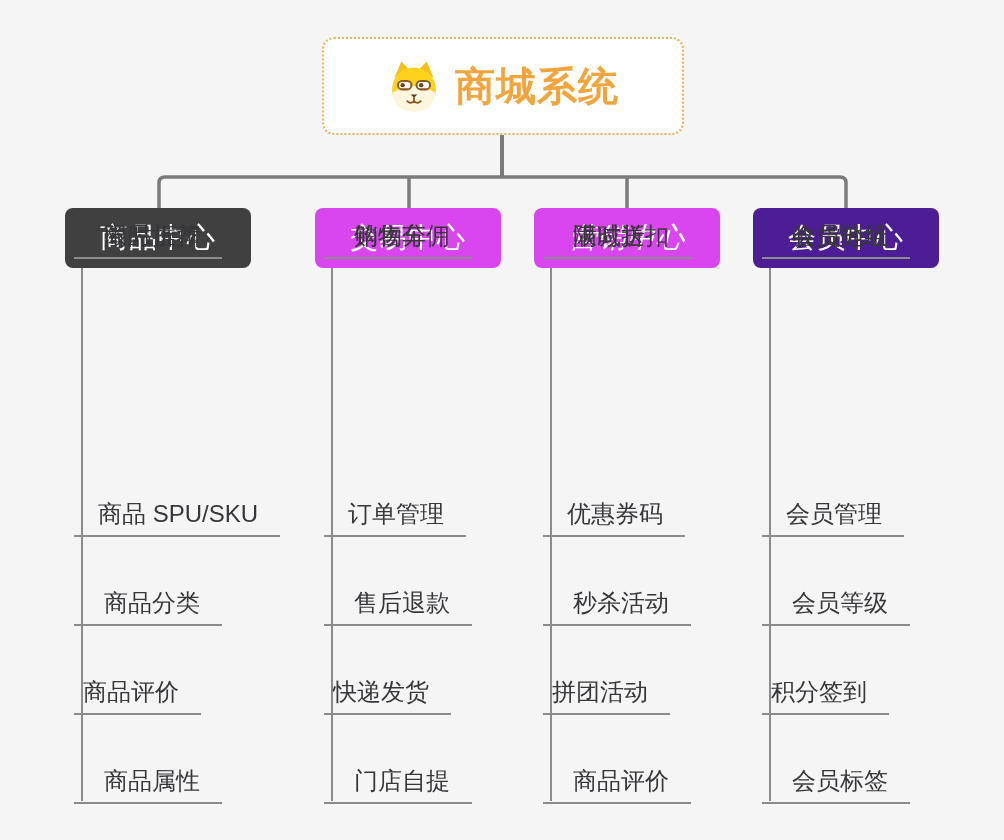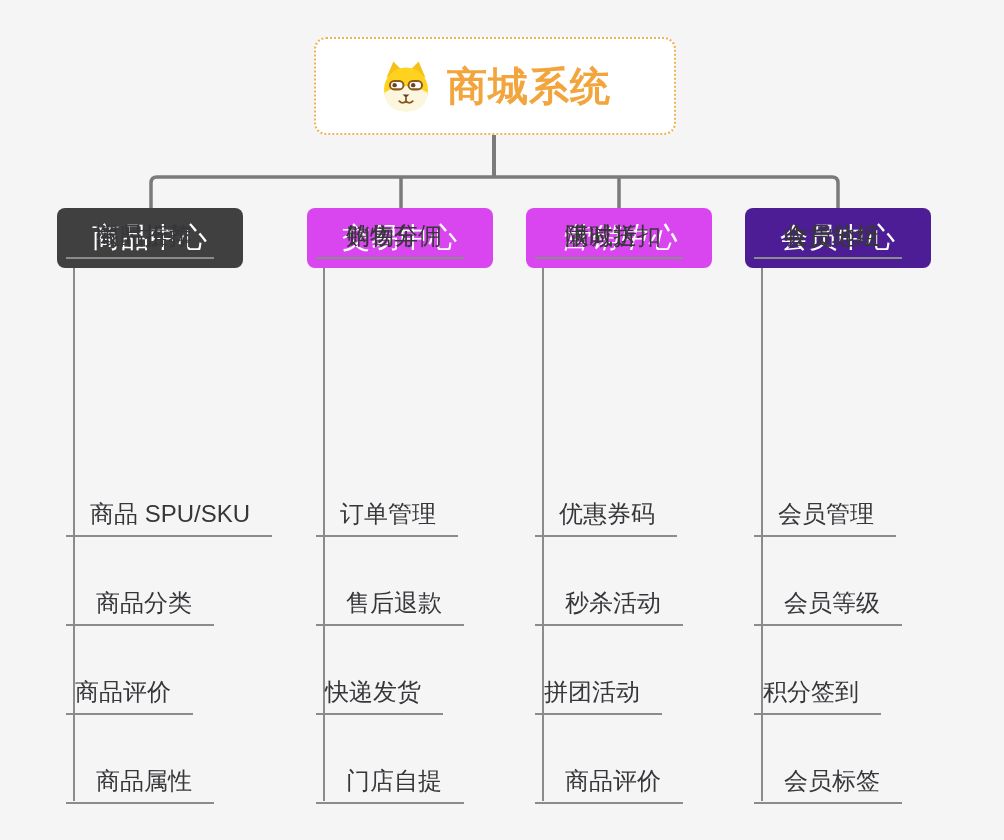--- a/index.html
+++ b/index.html
@@ -2,21 +2,21 @@
 <html><head>
 <meta charset="utf-8">
 <style>
   html,body{margin:0;padding:0;}
   body{
     width:1004px;height:840px;
     background:#f5f5f5;
     font-family:"Liberation Sans","DejaVu Sans",sans-serif;
     overflow:hidden;
   }
-  .canvas{position:relative;width:848px;height:840px;}
+  .canvas{position:relative;width:848px;height:840px;margin-left:8px;}
 
   
   .connectors{position:absolute;left:0;top:0;width:1004px;height:840px;pointer-events:none;}
 
   
   .root-node{
     position:absolute;left:314px;top:37px;width:362px;height:98px;
     box-sizing:border-box;background:#ffffff;
     border:2px dotted #edb357;border-radius:12px;
     display:flex;align-items:center;justify-content:center;gap:14px;

